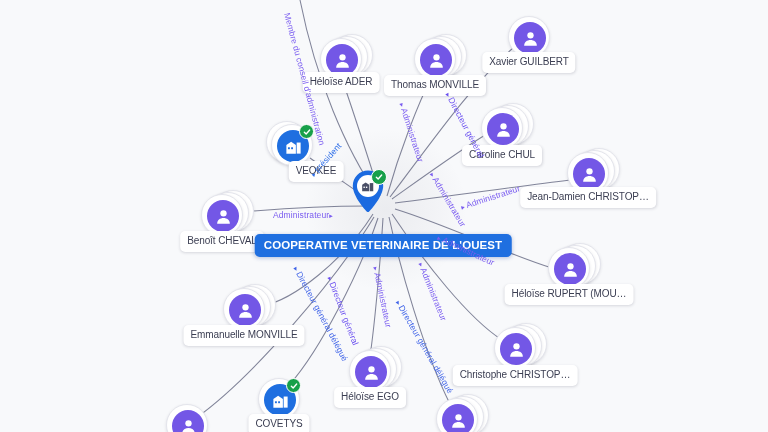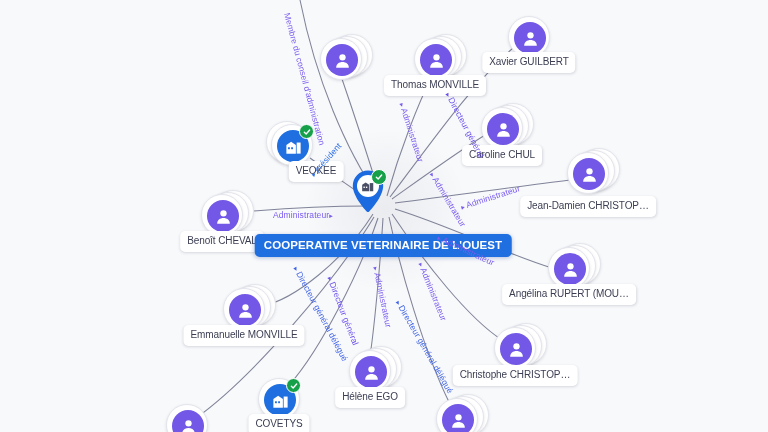--- a/index.html
+++ b/index.html
@@ -231,20 +231,21 @@
       <div class="card c1">
         <div class="avatar">
           <svg viewBox="0 0 24 24" fill="#ffffff">
               <circle cx="12" cy="8" r="4"></circle>
               <path d="M4 21c0-4.4 3.6-7 8-7s8 2.6 8 7z"></path>
             </svg>
         </div>
       </div>
     </div>
   </div>
+  <div class="node-label" style="left:341px; top:72px;">Héloïse ADER</div>
 
   <div class="node" style="left:435px; top:59px;">
     <div class="stack">
       <div class="card c3"></div>
       <div class="card c2"></div>
       <div class="card c1">
         <div class="avatar">
           <svg viewBox="0 0 24 24" fill="#ffffff">
               <circle cx="12" cy="8" r="4"></circle>
               <path d="M4 21c0-4.4 3.6-7 8-7s8 2.6 8 7z"></path>
@@ -292,37 +293,37 @@
       <div class="card c1">
         <div class="avatar">
           <svg viewBox="0 0 24 24" fill="#ffffff">
               <circle cx="12" cy="8" r="4"></circle>
               <path d="M4 21c0-4.4 3.6-7 8-7s8 2.6 8 7z"></path>
             </svg>
         </div>
       </div>
     </div>
   </div>
-  <div class="node-label" style="left:588px; top:196px;">Jean-Damien CHRISTOP…</div>
+  <div class="node-label" style="left:588px; top:187px;">Jean-Damien CHRISTOP…</div>
 
   <div class="node" style="left:569px; top:268px;">
     <div class="stack">
       <div class="card c3"></div>
       <div class="card c2"></div>
       <div class="card c1">
         <div class="avatar">
           <svg viewBox="0 0 24 24" fill="#ffffff">
               <circle cx="12" cy="8" r="4"></circle>
               <path d="M4 21c0-4.4 3.6-7 8-7s8 2.6 8 7z"></path>
             </svg>
         </div>
       </div>
     </div>
   </div>
-  <div class="node-label" style="left:569px; top:284px;">Angélina RUPERT (MOU…</div>
+  <div class="node-label" style="left:569px; top:284px;">Héloïse RUPERT (MOU…</div>
 
   <div class="node" style="left:515px; top:348px;">
     <div class="stack">
       <div class="card c3"></div>
       <div class="card c2"></div>
       <div class="card c1">
         <div class="avatar">
           <svg viewBox="0 0 24 24" fill="#ffffff">
               <circle cx="12" cy="8" r="4"></circle>
               <path d="M4 21c0-4.4 3.6-7 8-7s8 2.6 8 7z"></path>
@@ -355,21 +356,21 @@
       <div class="card c1">
         <div class="avatar">
           <svg viewBox="0 0 24 24" fill="#ffffff">
               <circle cx="12" cy="8" r="4"></circle>
               <path d="M4 21c0-4.4 3.6-7 8-7s8 2.6 8 7z"></path>
             </svg>
         </div>
       </div>
     </div>
   </div>
-  <div class="node-label" style="left:370px; top:387px;">Hélène EGO</div>
+  <div class="node-label" style="left:370px; top:387px;">Héloïse EGO</div>
 
   <div class="node" style="left:279px; top:399px;">
     <div class="stack">
       <div class="card c1">
         <div class="company-disc">
           <svg viewBox="0 0 24 24" fill="#ffffff">
               <path d="M3 21V10l6-4 6 4v11H3z"></path>
               <rect x="16" y="7" width="5" height="14"></rect>
               <rect x="5" y="13" width="2.4" height="2.4" fill="#1f6fe0"></rect>
               <rect x="9" y="13" width="2.4" height="2.4" fill="#1f6fe0"></rect>

